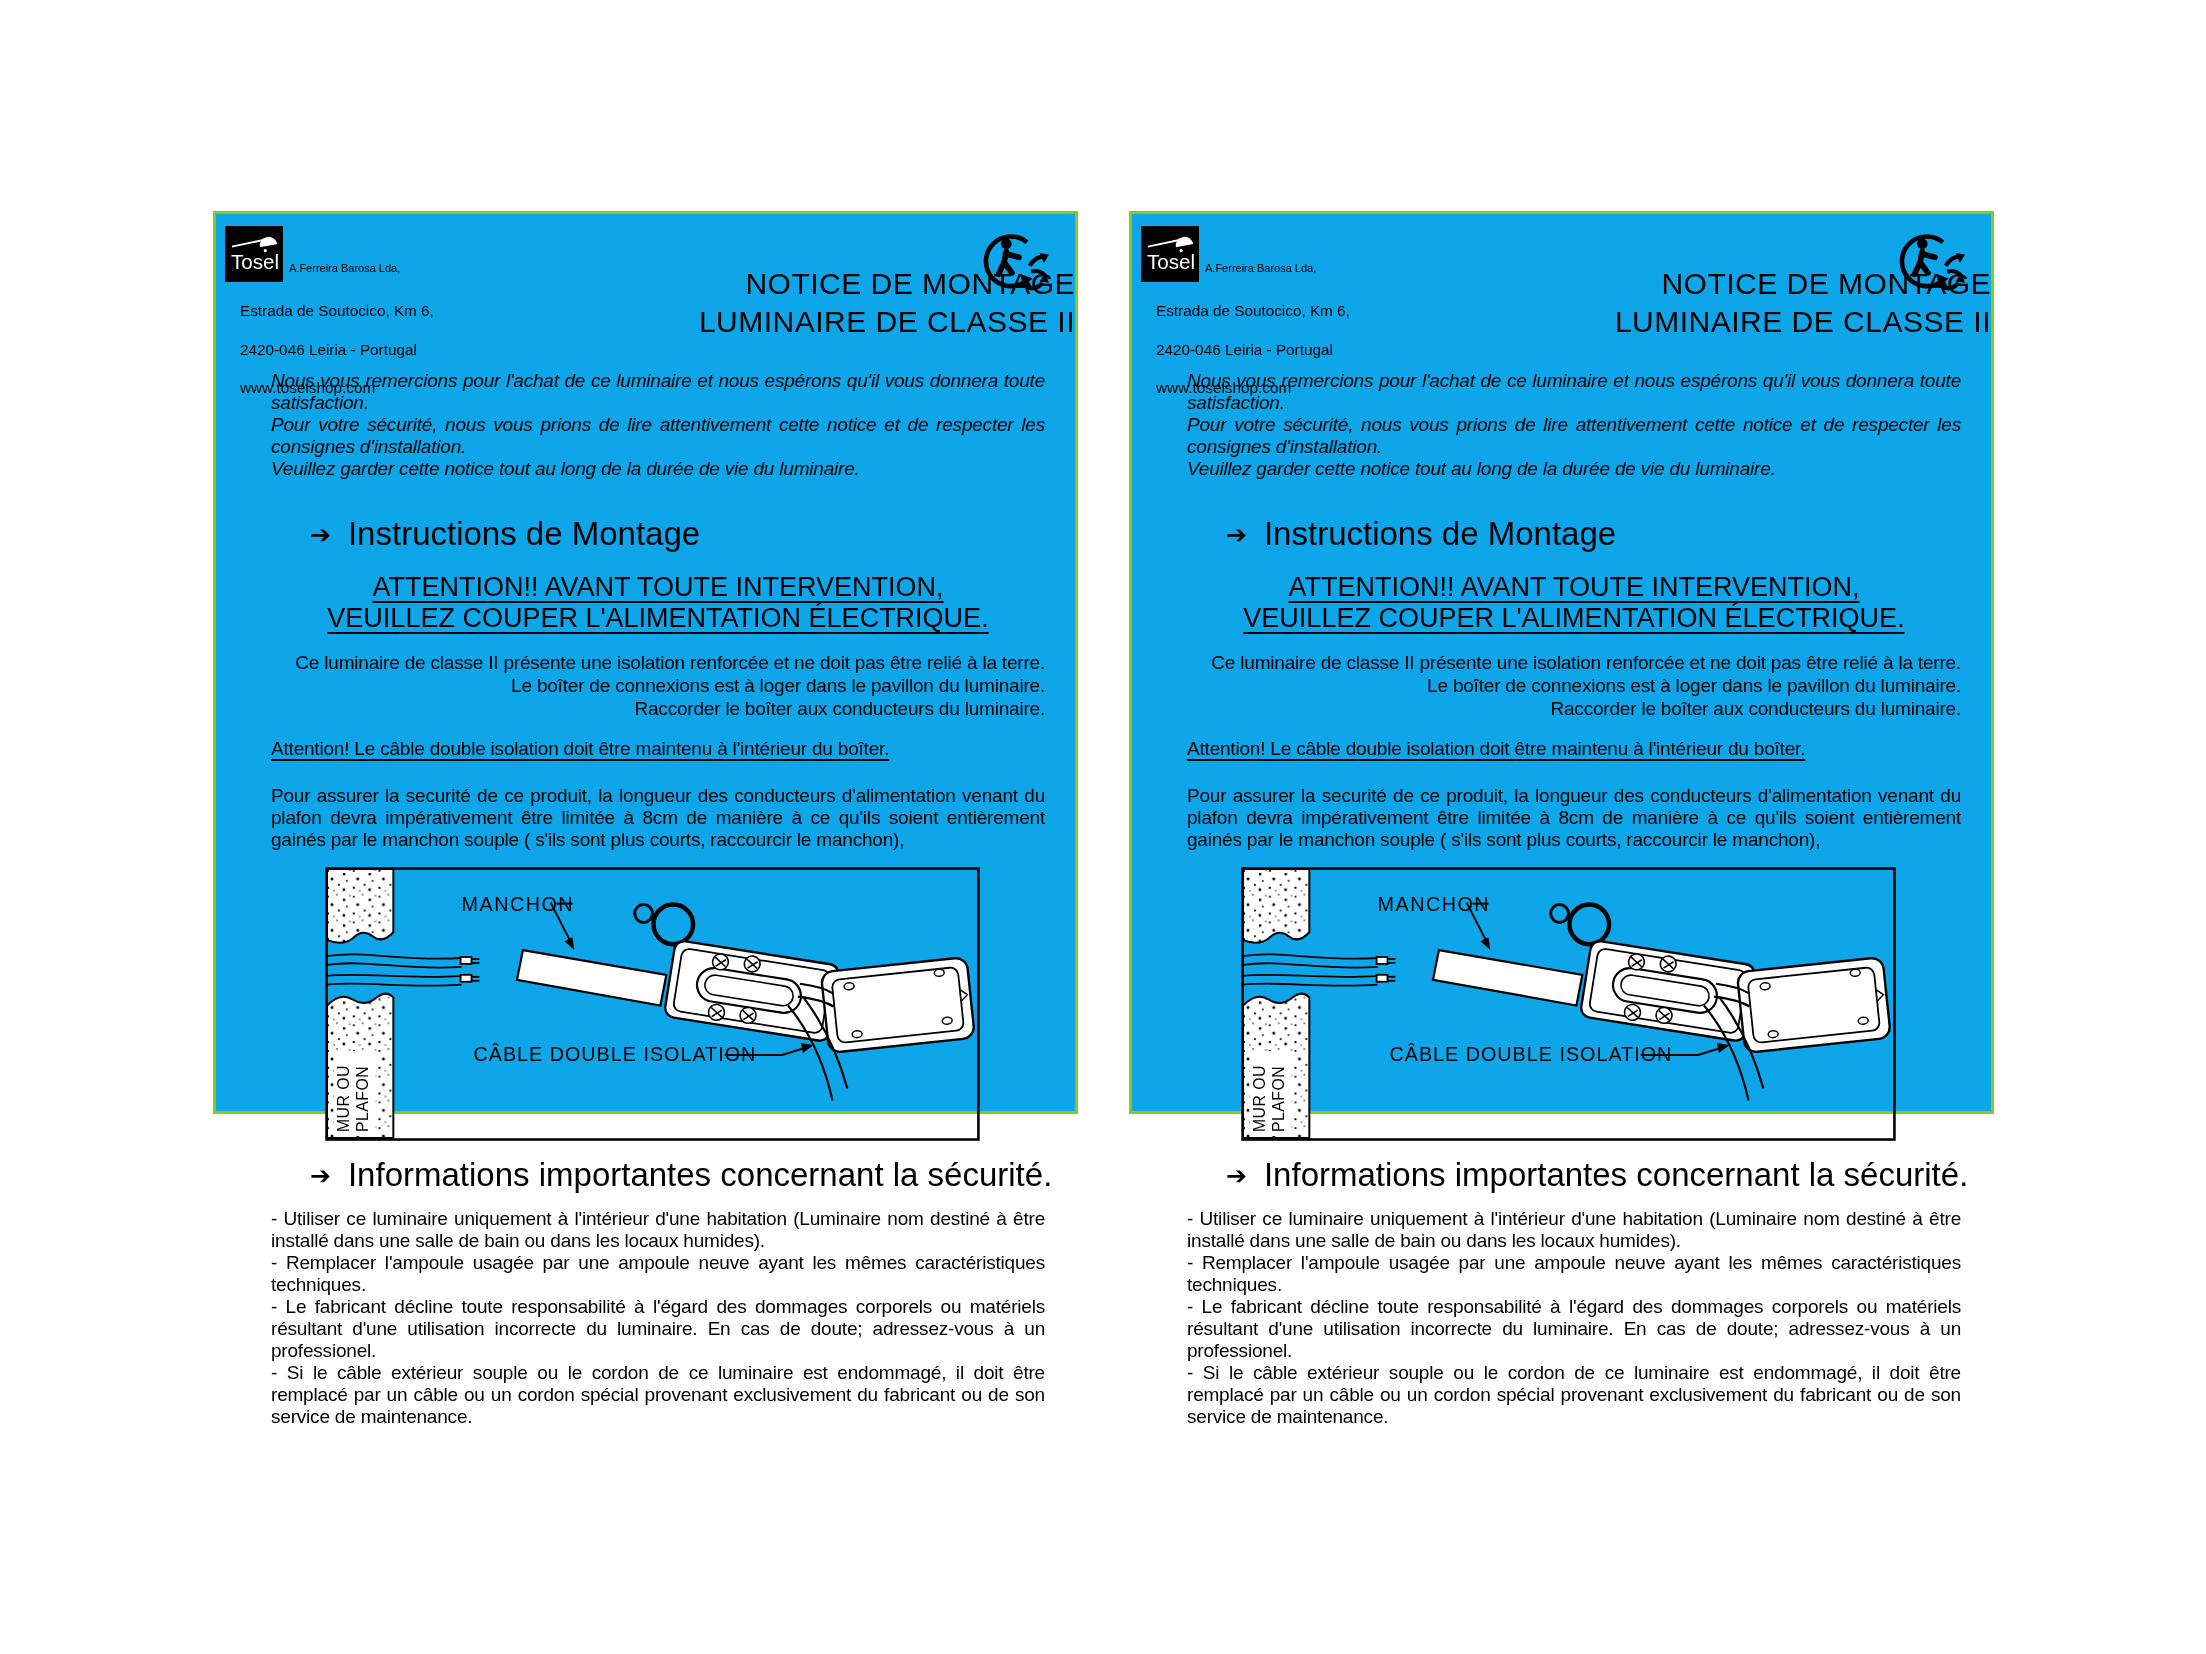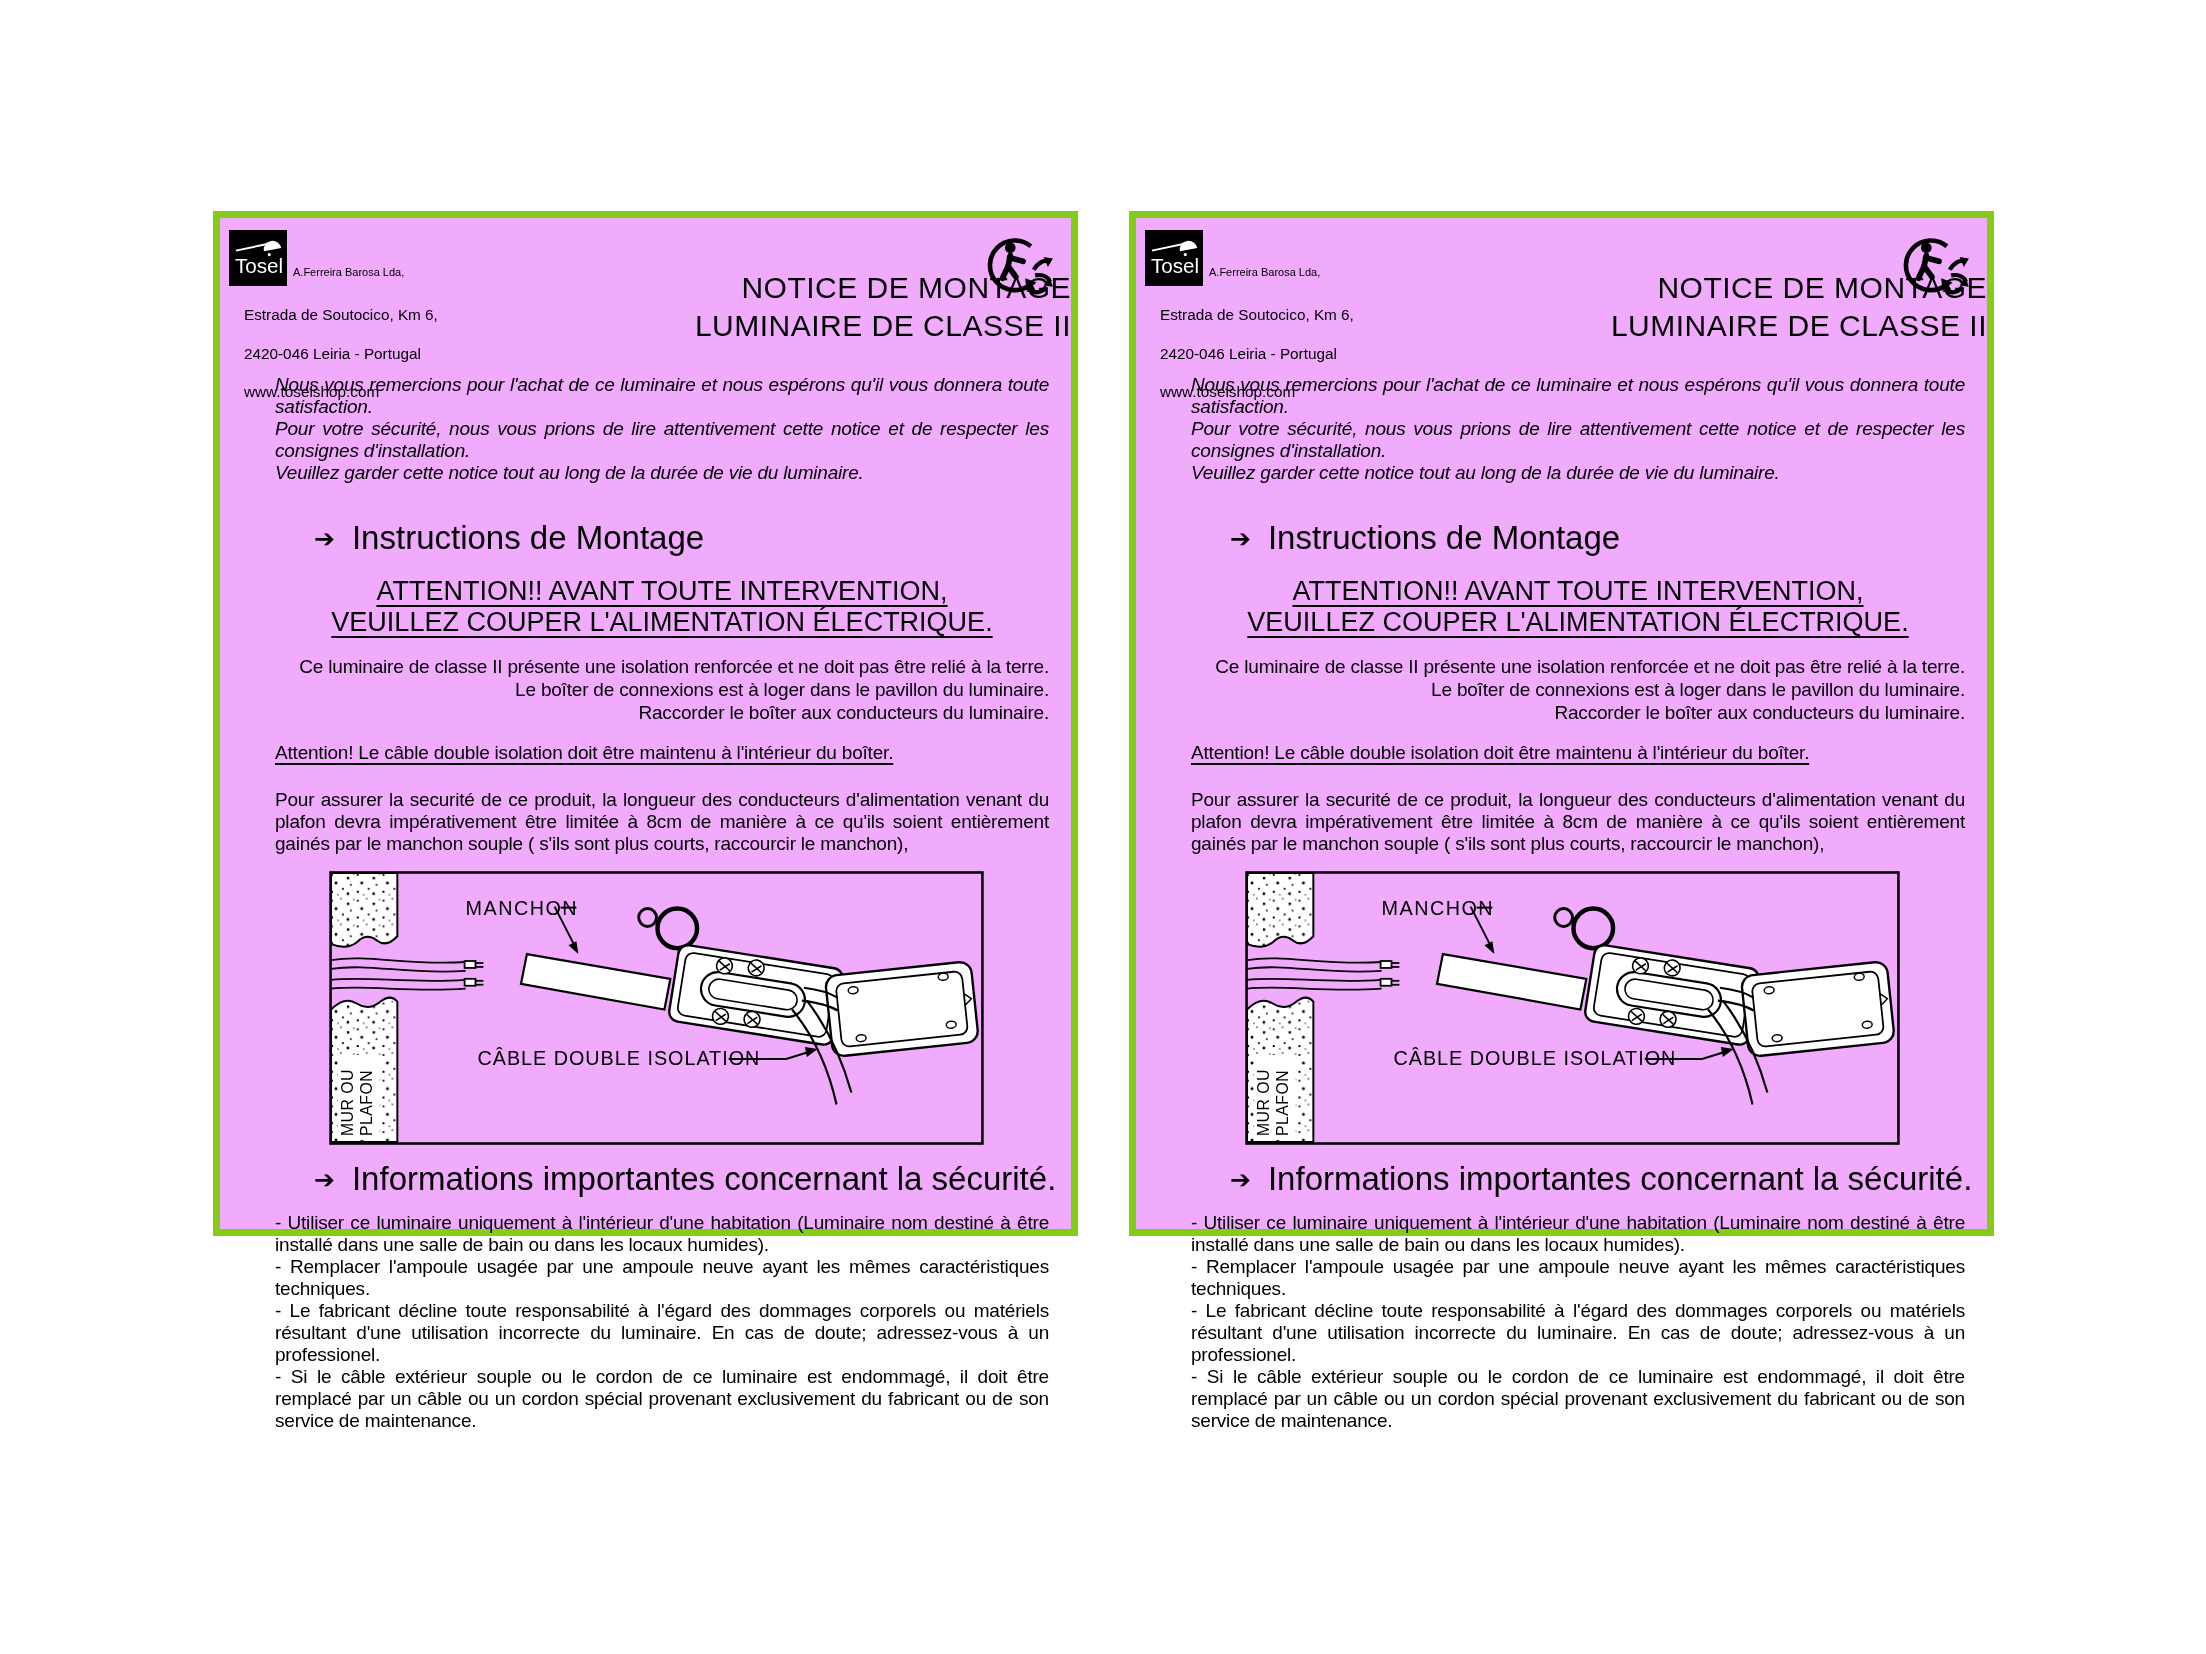--- a/index.html
+++ b/index.html
@@ -1,20 +1,20 @@
 <!DOCTYPE html>
 <html><head>
 <meta charset="utf-8">
 <title>Notice de montage</title>
 <style>
   html,body{margin:0;padding:0;background:#fff;}
   .canvas{position:relative;width:2207px;height:1654px;background:#fff;overflow:hidden;
           font-family:"Liberation Sans","DejaVu Sans",sans-serif;color:#000;}
-  .page{position:absolute;top:211px;width:865px;height:1025px;border:7px solid #84cc16;
-        background:#f0abfc;box-sizing:border-box;}
+  .page{position:absolute;top:211px;width:865px;height:903px;border:3px solid #84cc16;
+        background:#0ea5e9;box-sizing:border-box;}
   .page:nth-of-type(1){left:213px;}
   .page:nth-of-type(2){left:1129px;}
 
   
   .logo-box{position:absolute;left:9px;top:12px;width:58px;height:56px;}
   .company-name{position:absolute;left:73px;top:48px;font-size:11px;white-space:nowrap;}
   .company-address{position:absolute;left:8px;top:68px;font-size:15.3px;line-height:19.3px;white-space:pre-line;}
   .addr-line{display:block;margin-left:16px;}
   .doc-title{position:absolute;left:0;top:51px;width:100%;text-align:right;
              font-size:30px;line-height:38px;letter-spacing:0.5px;}

